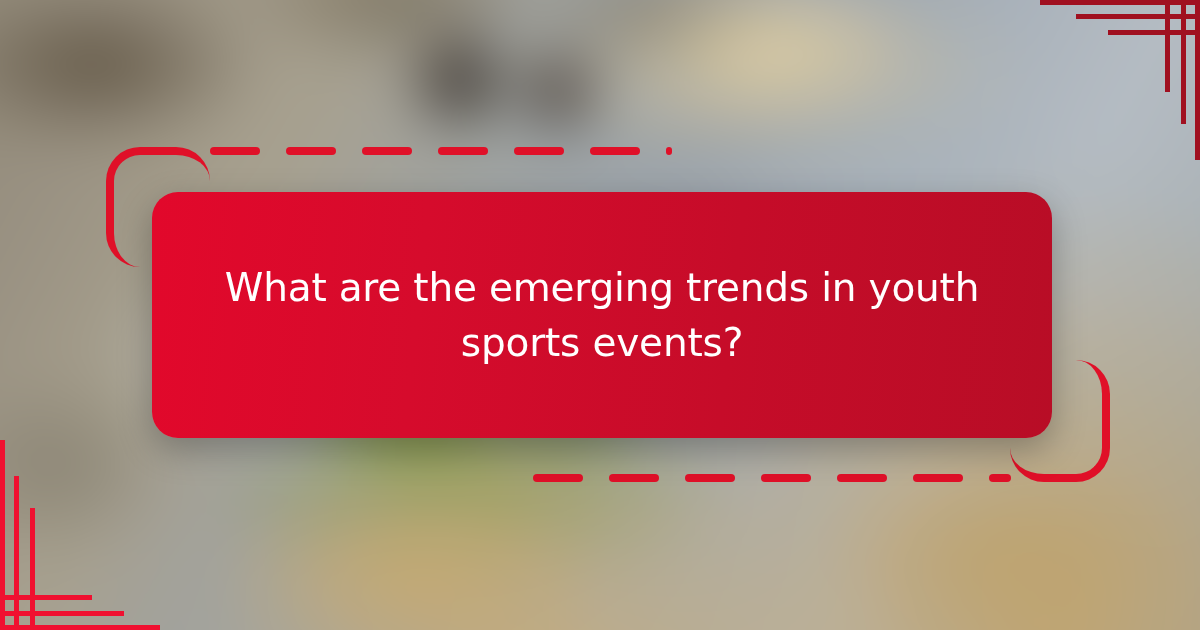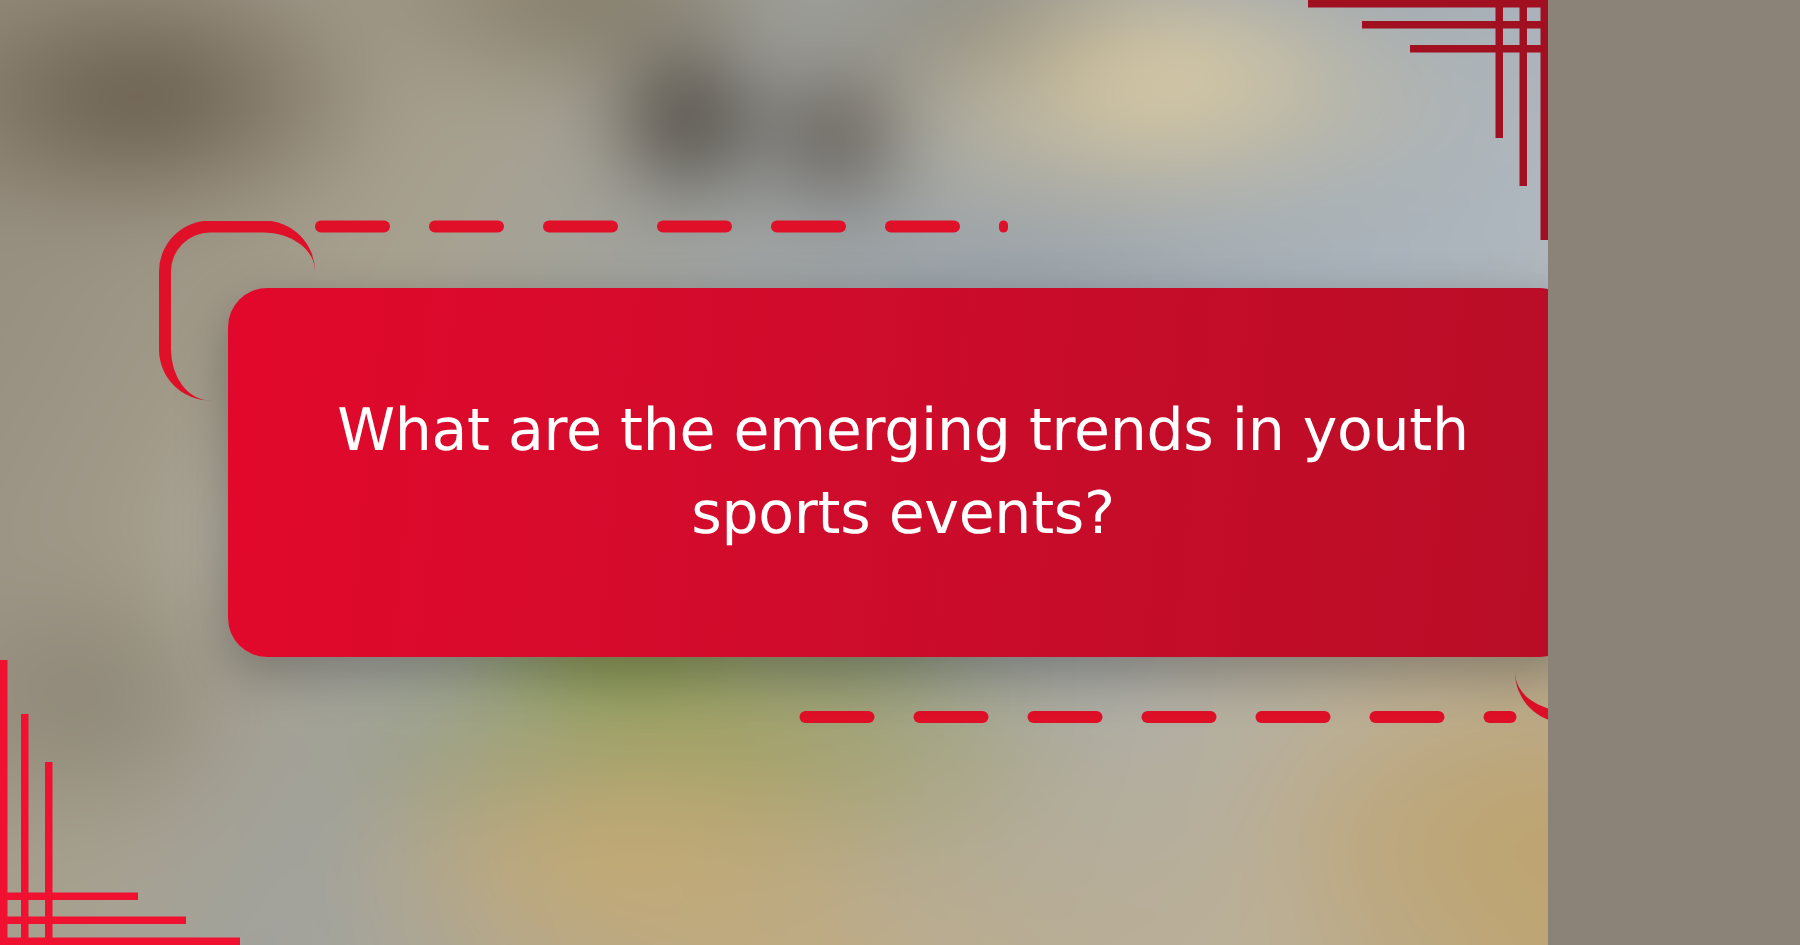--- a/index.html
+++ b/index.html
@@ -6,21 +6,21 @@
 
   html, body {
     width:1200px; height:630px;
     overflow:hidden;
     background:#8b8377;
     font-family:"DejaVu Sans", sans-serif;
   }
 
   #stage {
     position:relative;
-    width:1032px; height:630px;
+    width:1200px; height:630px;
     overflow:hidden;
   }
 
   
   .bg-photo {
     position:absolute;
     left:-80px; top:-80px;
     width:1360px; height:790px;
     filter:blur(26px) saturate(0.92);
     transform:scale(1.04);

